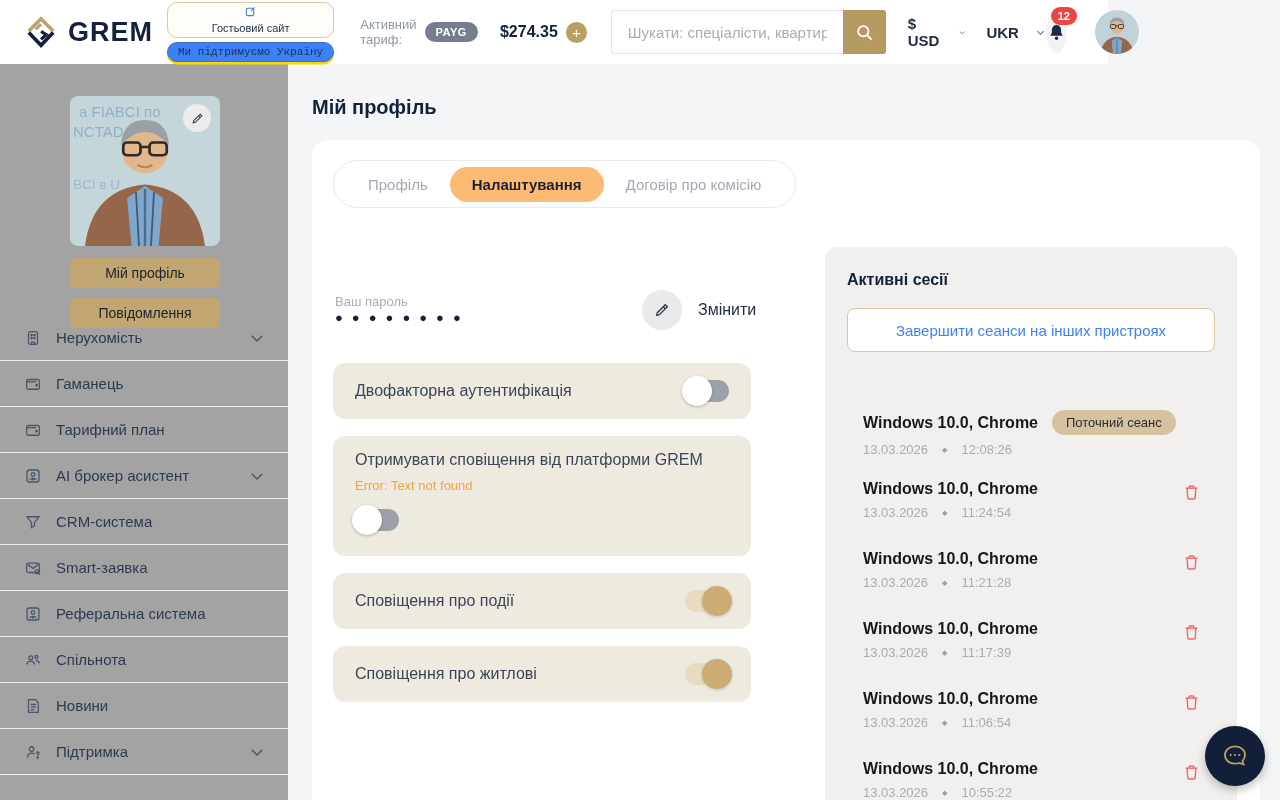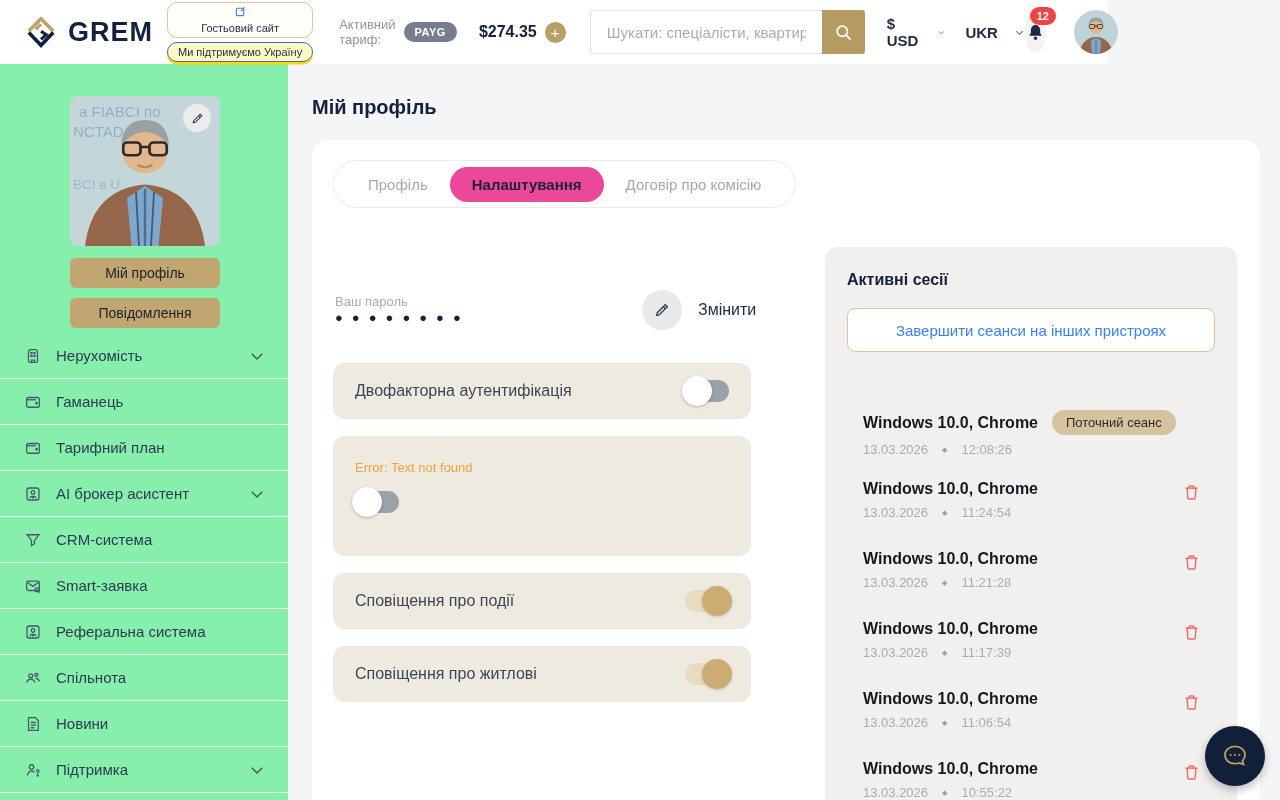--- a/index.html
+++ b/index.html
@@ -8,21 +8,21 @@
 
   
   .header { position:absolute; left:0; top:0; width:1108px; height:64px; background:#fff;
     display:flex; align-items:center; padding:0 14px 0 24px; z-index:5; }
   .logo-wrap { display:flex; align-items:center; gap:10px; }
   .logo-text { font-size:27px; font-weight:bold; color:#14213d; letter-spacing:1px; }
   .hdr-btn-stack { display:flex; flex-direction:column; gap:4px; margin-left:14px; }
   .hdr-mini-btn { display:flex; align-items:center; gap:5px; justify-content:center;
     font-size:11px; color:#23314e; background:#fffdf7; border:1px solid #d9caa4;
     border-radius:10px; padding:3px 10px; white-space:nowrap; cursor:pointer;flex-direction:column; }
-  .hdr-mini-btn.ua { border:1px solid #3b6fce; box-shadow:0 2.5px 0 0 #ffd500; background:#fef9c3; }
+  .hdr-mini-btn.ua { border:1px solid #3b6fce; box-shadow:0 2.5px 0 0 #ffd500; background:#3b82f6;font-family:Liberation Mono, monospace; }
   .tariff { display:flex; align-items:center; gap:8px; margin-left:26px; }
   .tariff-label { font-size:13px; color:#8d96a3; }
   .tariff-badge { background:#767e8e; color:#fff; font-size:11px; font-weight:bold;
     padding:4px 11px; border-radius:11px; letter-spacing:.5px; }
   .balance { display:flex; align-items:center; gap:8px; margin-left:22px; }
   .balance-amount { font-size:16px; font-weight:bold; color:#14213d; }
   .plus-btn { width:21px; height:21px; border-radius:50%; background:#b89f63; color:#fff;
     display:flex; align-items:center; justify-content:center; font-size:15px; cursor:pointer; border:none; }
   .search { display:flex; margin-left:24px; height:44px; width:433px; }
   .search input { flex:1; border:1px solid #e4e4e6; border-right:none; border-radius:3px 0 0 3px;
@@ -37,45 +37,45 @@
   .picker.lang { margin-left:20px; }
   .chev { width:11px; height:11px; stroke:#6a7280; }
   .bell-wrap { margin-left:auto; position:relative; width:42px; height:42px; border-radius:50%;
     background:#f3f3f4; display:flex; align-items:center; justify-content:center; cursor:pointer; }
   .bell-badge { position:absolute; top:-4px; right:-10px; background:#ef4444; color:#fff;
     font-size:11px; font-weight:bold; border-radius:10px; padding:3px 7px; }
   .avatar { width:44px; height:44px; border-radius:50%; overflow:hidden; margin-left:28px;
     margin-right:10px; cursor:pointer; flex:none; }
 
   
-  .sidebar { position:absolute; left:0; top:64px; width:288px; height:736px; background:#86efac; }
+  .sidebar { position:absolute; left:0; top:64px; width:288px; height:736px; background:#a3a3a3; }
   .photo-card { position:absolute; left:70px; top:32px; width:150px; height:150px;
     border-radius:8px; overflow:hidden; }
   .photo-edit { position:absolute; left:183px; top:40px; width:28px; height:28px; border-radius:50%;
     background:#ececec; display:flex; align-items:center; justify-content:center; cursor:pointer; }
   .side-btn { position:absolute; left:70px; width:150px; height:30px; background:#c2a672;
     border:none; border-radius:6px; font-size:14px; color:#20242b; cursor:pointer;
     font-family:"Liberation Sans","DejaVu Sans",sans-serif; }
   .side-btn.profile { top:194px; }
   .side-btn.messages { top:234px; }
-  .menu { position:absolute; left:0; top:269px; width:288px; }
+  .menu { position:absolute; left:0; top:251px; width:288px; }
   .mi { display:flex; align-items:center; height:46px; padding:0 22px 0 24px;
     border-bottom:1px solid #ededee; cursor:pointer; }
   .mi svg { width:18px; height:18px; stroke:#49566c; flex:none; }
   .mi-label { margin-left:14px; font-size:15px; color:#2c3a52; flex:1; }
   .mi .chev { stroke:#49566c; }
 
   
   .page-title { position:absolute; left:312px; top:96px; font-size:20px; font-weight:bold; color:#14213d; }
   .card { position:absolute; left:312px; top:140px; width:948px; height:680px;
     background:#fff; border-radius:16px 16px 0 0; }
   .tabs { position:absolute; left:21px; top:20px; height:48px; display:inline-flex; align-items:center;
     background:#fff; border:1px solid #ebebec; border-radius:24px; padding:0 12px; }
   .tab { font-size:15px; color:#a3a9b3; padding:9px 22px; border-radius:18px; cursor:pointer; white-space:nowrap; }
-  .tab.on { background:#ec4899; color:#1d232e; font-weight:bold; }
+  .tab.on { background:#fdba74; color:#1d232e; font-weight:bold; }
 
   .settings { position:absolute; left:21px; top:140px; width:418px; }
   .pwd-row { position:relative; height:66px; }
   .pwd-label { position:absolute; left:2px; top:14px; font-size:13px; color:#a6adb5; }
   .pwd-dots { position:absolute; left:2px; top:30px; font-size:13px; letter-spacing:9px; color:#14213d; }
   .pwd-edit { position:absolute; left:309px; top:10px; width:40px; height:40px; border-radius:50%;
     background:#e9e9e9; border:none; display:flex; align-items:center; justify-content:center; cursor:pointer; }
   .pwd-change { position:absolute; left:365px; top:21px; font-size:16px; color:#1d2b42; cursor:pointer; }
 
   .set-card { background:#eeeae0; border-radius:12px; padding:0 22px; margin-top:17px;
@@ -340,20 +340,21 @@
     </div>
 
     <div class="set-card first">
       <span class="set-label">Двофакторна аутентифікація</span>
       <div class="toggle">
           <div class="knob"></div>
         </div>
     </div>
 
     <div class="set-card tall">
+      <span class="set-label">Отримувати сповіщення від платформи GREM</span>
       <div class="set-error">Error: Text not found</div>
       <div class="toggle">
           <div class="knob"></div>
         </div>
     </div>
 
     <div class="set-card">
       <span class="set-label">Сповіщення про події</span>
       <div class="toggle on">
           <div class="knob"></div>

